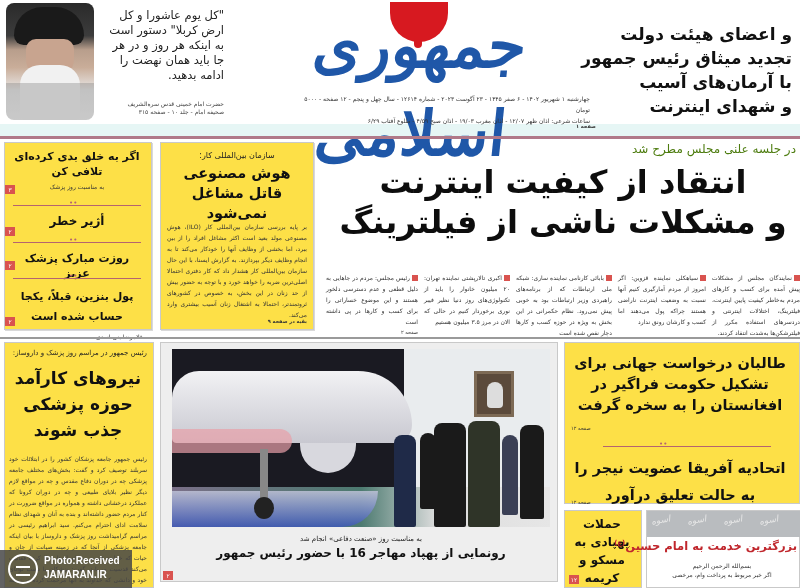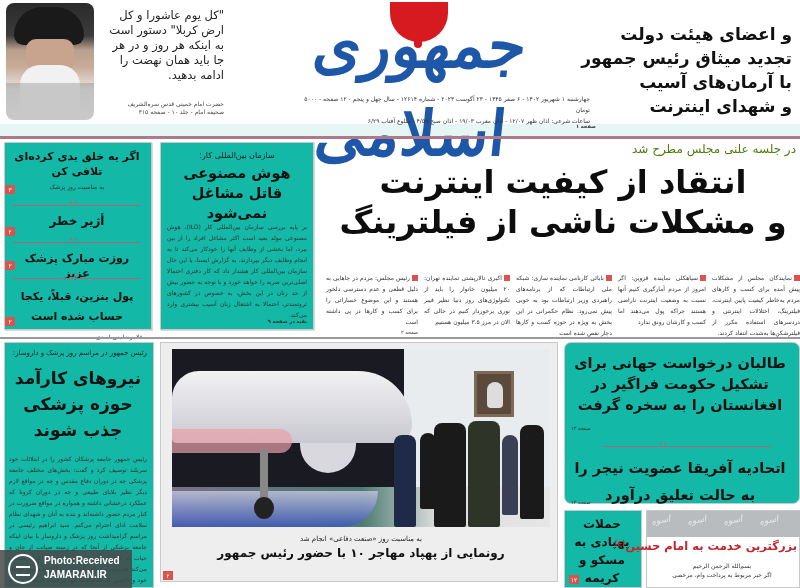--- a/index.html
+++ b/index.html
@@ -27,21 +27,21 @@
   .logo-blood::after { content:""; position:absolute; left:24px; top:30px; width:8px; height:16px; background:#d71920; border-radius:0 0 6px 6px; }
 
   .dateline { left: 300px; top: 93px; width: 290px; font-size: 6px; line-height: 11px; color:#333; text-align:right; }
 
   .lead-head { left: 576px; top: 22px; width: 216px; font-size: 17px; line-height: 24px; font-weight: bold; text-align: right; color:#111; }
   .pageref { font-size: 5px; color:#333; }
 
   .divider { left: 0; top: 136px; width: 800px; height: 3px; background: #b07989; }
 
   
-  .box { background:#14b8a6; border:1px solid #c9c9c9; }
+  .box { background:#fde047; border:1px solid #c9c9c9; }
   .box-shadow { box-shadow: 1px 1px 0 #d9d9d9; }
 
   .left-box { left: 4px; top: 142px; width: 148px; height: 188px; }
   .lb-item { position:absolute; right:8px; width:132px; text-align:center; font-weight:bold; color:#111; }
   .lb-sub { font-size:6px; font-weight:normal; color:#333; }
   .redtag { position:absolute; left:0; width:10px; height:9px; background:#d9534f; color:#fff; font-size:6px; line-height:9px; text-align:center; }
   .sep { position:absolute; right:10px; width:128px; height:1px; background:#b5646f; }
   .sep::after { content:"• •"; position:absolute; left:56px; top:-6px; font-size:7px; color:#b5646f; letter-spacing:-1px; }
 
   .ilo-box { left: 160px; top: 142px; width: 154px; height: 188px; }
@@ -80,21 +80,21 @@
   .ph-pod { position:absolute; left:128px; top:94px; width:56px; height:30px; background:#d8d8de; border-radius:0 0 30px 30px; }
   .ph-gear { position:absolute; left:88px; top:100px; width:8px; height:56px; background:#888; }
   .ph-wheel { position:absolute; left:82px; top:148px; width:20px; height:22px; background:#222; border-radius:50%; }
   .ph-base { position:absolute; left:0; top:142px; width:206px; height:36px; background:linear-gradient(180deg,#bfc3d8,#3c57b7); border-radius:0 0 40px 0; opacity:.85; }
   .ph-person { position:absolute; background:#1a1a1a; border-radius:8px 8px 2px 2px; }
 
   .photo-kicker { position:absolute; left:11px; top:192px; width:378px; font-size:7px; text-align:center; color:#222; }
   .photo-title { position:absolute; left:11px; top:203px; width:378px; font-size:12px; font-weight:bold; text-align:center; color:#111; }
   .photo-tag { position:absolute; left:2px; top:228px; }
 
-  .right-box { left: 564px; top: 342px; width: 236px; height: 162px; border-radius: 7px; }
+  .right-box { left: 564px; top: 342px; width: 236px; height: 162px; }
   .rb-h1 { position:absolute; right:8px; top:10px; width:222px; font-size:14.5px; line-height:21px; font-weight:bold; text-align:center; color:#111; }
   .rb-ref1 { position:absolute; left:6px; top:82px; font-size:5px; color:#333; }
   .rb-sep { position:absolute; right:28px; top:103px; width:168px; height:1px; background:#b5646f; }
   .rb-h2 { position:absolute; right:8px; top:112px; width:222px; font-size:14.5px; line-height:27px; font-weight:bold; text-align:center; color:#111; }
   .rb-ref2 { position:absolute; left:6px; top:156px; font-size:5px; color:#333; }
 
   .drone-box { left: 564px; top: 510px; width: 78px; height: 78px; }
   .db-title { position:absolute; right:4px; top:4px; width:70px; font-size:12px; line-height:18px; font-weight:bold; text-align:center; color:#111; }
   .db-tag { position:absolute; left:4px; top:64px; }
 
@@ -219,21 +219,21 @@
     <div class="ph-gear"></div>
     <div class="ph-wheel"></div>
     <div class="ph-person" style="left:222px;top:86px;width:22px;height:92px;background:#1f2a48"></div>
     <div class="ph-person" style="left:248px;top:84px;width:16px;height:76px"></div>
     <div class="ph-person" style="left:262px;top:74px;width:32px;height:104px"></div>
     <div class="ph-person" style="left:296px;top:72px;width:32px;height:106px;background:#2f3428"></div>
     <div class="ph-person" style="left:330px;top:86px;width:16px;height:80px;background:#3a3f55"></div>
     <div class="ph-person" style="left:348px;top:76px;width:24px;height:94px"></div>
   </div>
   <div class="photo-kicker">به مناسبت روز «صنعت دفاعی» انجام شد</div>
-  <div class="photo-title">رونمایی از پهپاد مهاجر ۱۰ با حضور رئیس جمهور</div>
+  <div class="photo-title">رونمایی از پهپاد مهاجر 16 با حضور رئیس جمهور</div>
   <div class="redtag photo-tag">۲</div>
 </div>
 
 <div class="abs box right-box">
   <div class="rb-h1">طالبان درخواست جهانی برای تشکیل حکومت فراگیر در افغانستان را به سخره گرفت</div>
   <div class="rb-ref1">صفحه ۱۲</div>
   <div class="rb-sep sep"></div>
   <div class="rb-h2">اتحادیه آفریقا عضویت نیجر را به حالت تعلیق درآورد</div>
   <div class="rb-ref2">صفحه ۱۲</div>
 </div>

